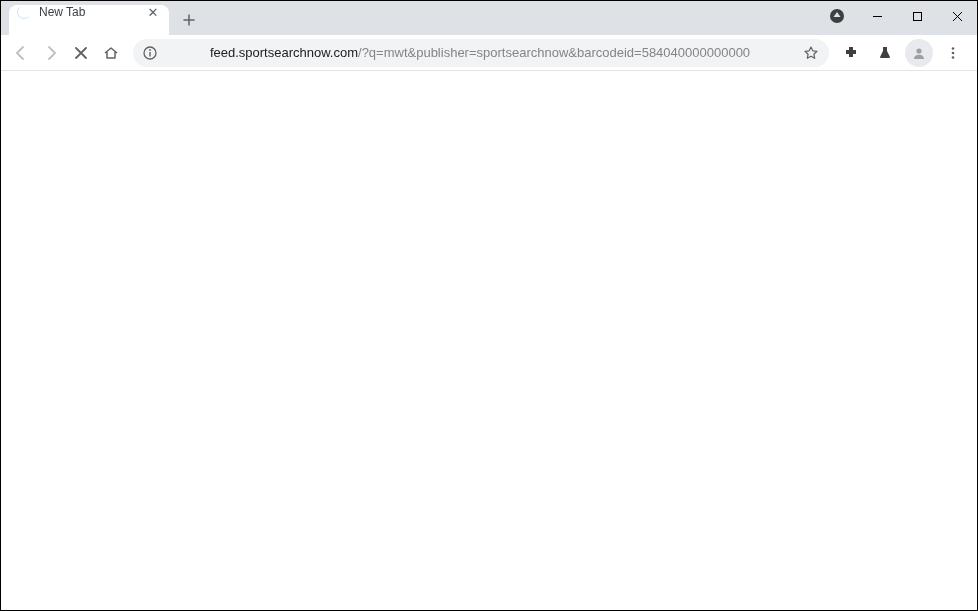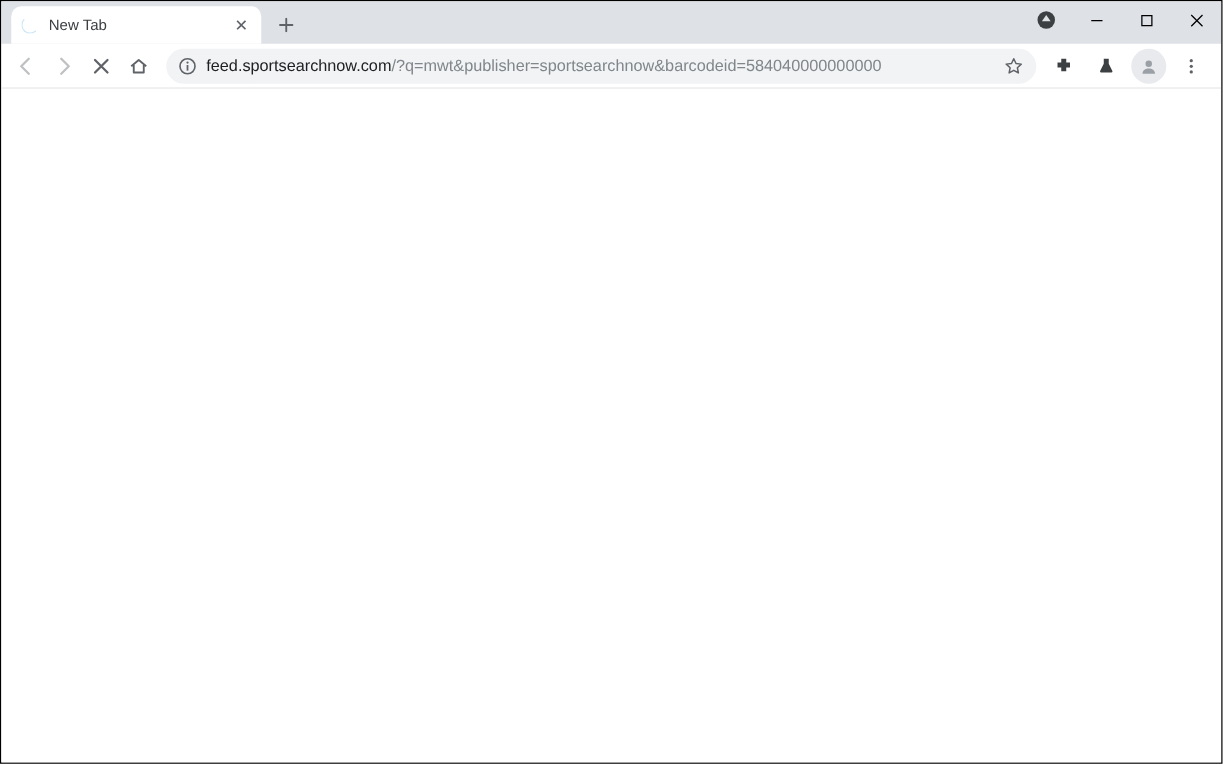--- a/index.html
+++ b/index.html
@@ -15,25 +15,25 @@
 .titlebar {
   height: 34px;
   background: #dee1e6;
   display: flex;
   align-items: flex-end;
   position: relative;
 }
 .tab {
   margin-left: 8px;
   height: 30px;
-  width: 200px;
+  width: 160px;
   background: #fff;
   border-radius: 8px 8px 0 0;
   display: flex;
-  align-items: center;
+  align-items: flex-start;
   padding: 0 8px;
   gap: 8px;
   position: relative;
 }
 .spinner {
   width: 14px; height: 14px;
   border: 1.5px solid #cfe8f7;
   border-top-color: transparent;
   border-right-color: transparent;
   border-radius: 50%;
@@ -69,20 +69,21 @@
 }
 .nav-btn.disabled { opacity: .4; cursor: default; }
 .omnibox {
   flex: 1;
   height: 28px;
   background: #f1f3f4;
   border-radius: 14px;
   display: flex; align-items: center;
   padding: 0 10px; gap: 8px;
   margin: 0 6px;
+  text-align: center;
 }
 .url-text { flex: 1; font-size: 13px; color: #80868b; white-space: nowrap; overflow: hidden; }
 .url-text .host { color: #202124; }
 .right-icons { display: flex; align-items: center; gap: 6px; padding-right: 4px; }
 .round-icon {
   width: 28px; height: 28px; border-radius: 50%;
   display: flex; align-items: center; justify-content: center;
   cursor: pointer;
 }
 .avatar-bg { background: #e8eaed; }

